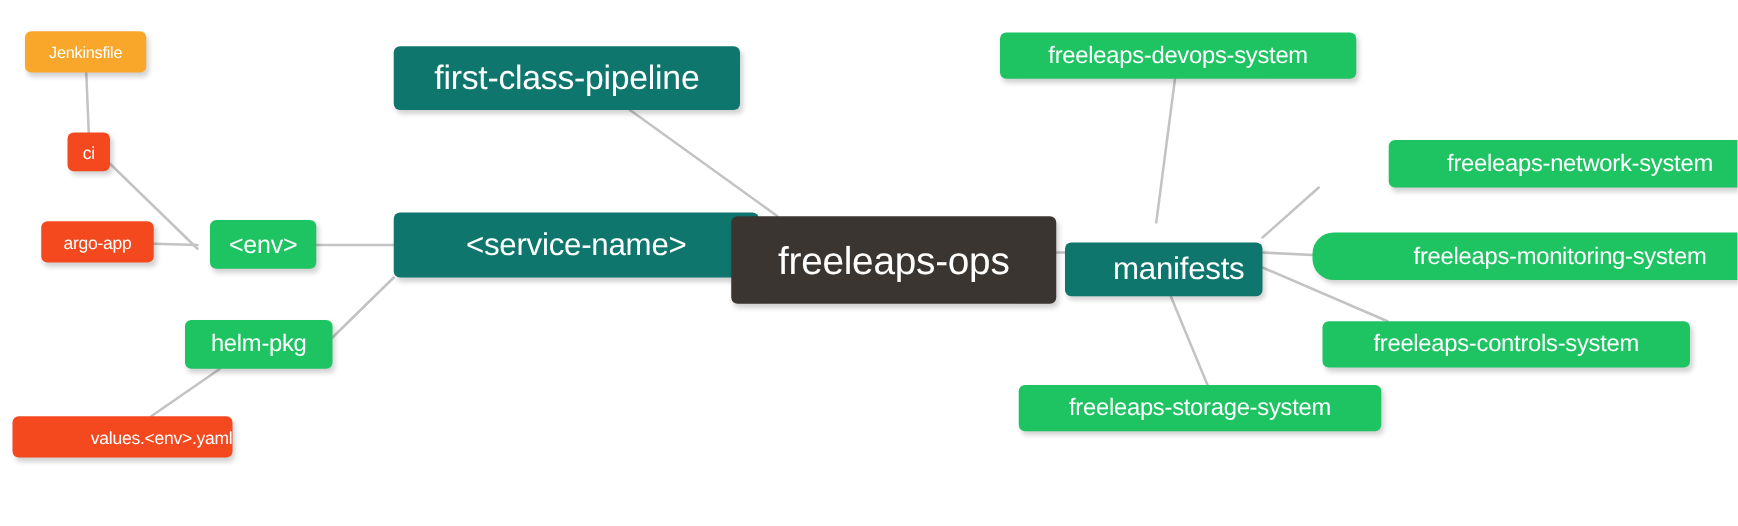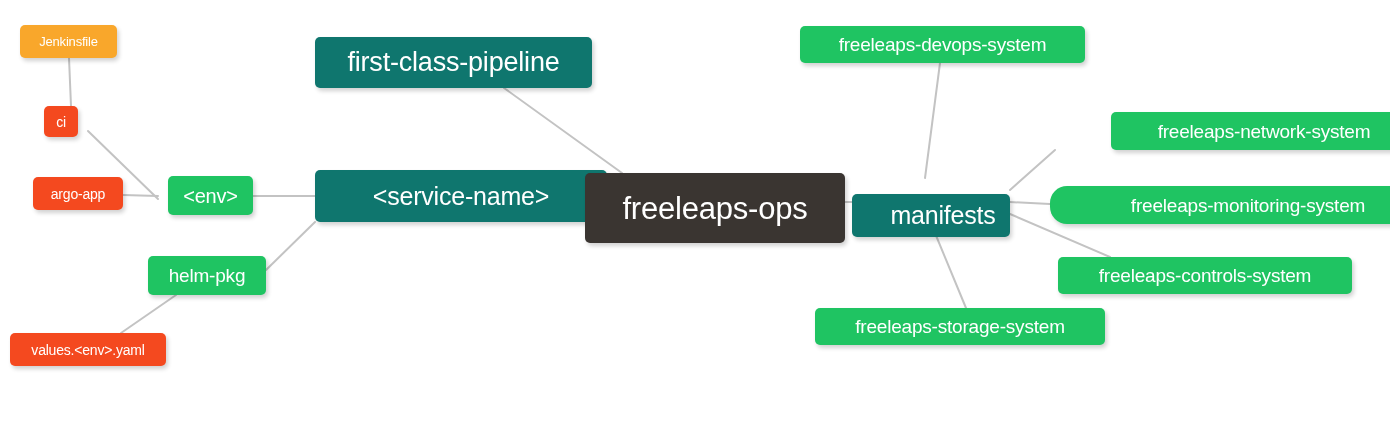--- a/index.html
+++ b/index.html
@@ -69,33 +69,33 @@
       <path d="M 925,178 L 940,63" stroke="#c3c3c3" stroke-width="2" fill="none" stroke-linecap="round"></path>
       <path d="M 1010,190 L 1055,150" stroke="#c3c3c3" stroke-width="2" fill="none" stroke-linecap="round"></path>
       <path d="M 1010,202 L 1050,204" stroke="#c3c3c3" stroke-width="2" fill="none" stroke-linecap="round"></path>
       <path d="M 1010,214 L 1110,257" stroke="#c3c3c3" stroke-width="2" fill="none" stroke-linecap="round"></path>
       <path d="M 930,221 L 966,308" stroke="#c3c3c3" stroke-width="2" fill="none" stroke-linecap="round"></path>
     </svg>
   <div id="node-layer">
       <div class="node c-orange" style="left: 20px; top: 25px; width: 97px; height: 33px; font-size: 13px;">
         <span class="node-label">Jenkinsfile</span>
       </div>
-      <div class="node c-red" style="left: 44px; top: 106px; width: 34px; height: 31px; font-size: 14px;">
+      <div class="node c-red" style="left: 54px; top: 106px; width: 34px; height: 31px; font-size: 14px;">
         <span class="node-label">ci</span>
       </div>
       <div class="node c-red" style="left: 33px; top: 177px; width: 90px; height: 33px; font-size: 14px;">
         <span class="node-label">argo-app</span>
       </div>
       <div class="node c-green" style="left: 158px; top: 176px; width: 85px; height: 39px; font-size: 20px; margin-left: 10px;">
         <span class="node-label">&lt;env&gt;</span>
       </div>
       <div class="node c-green" style="left: 148px; top: 256px; width: 118px; height: 39px; font-size: 19px;">
         <span class="node-label">helm-pkg</span>
       </div>
-      <div class="node c-red" style="left: 10px; top: 333px; width: 156px; height: 33px; font-size: 14px;">
+      <div class="node c-red" style="left: 10px; top: 333px; width: 176px; height: 33px; font-size: 14px; justify-content: flex-end;">
         <span class="node-label">values.&lt;env&gt;.yaml</span>
       </div>
       <div class="node c-blue" style="left: 315px; top: 170px; width: 292px; height: 52px; font-size: 25px;">
         <span class="node-label">&lt;service-name&gt;</span>
       </div>
       <div class="node c-blue" style="left: 315px; top: 37px; width: 277px; height: 51px; font-size: 27px;">
         <span class="node-label">first-class-pipeline</span>
       </div>
       <div class="node c-dark" style="left: 585px; top: 173px; width: 260px; height: 70px; font-size: 31px;">
         <span class="node-label">freeleaps-ops</span>

